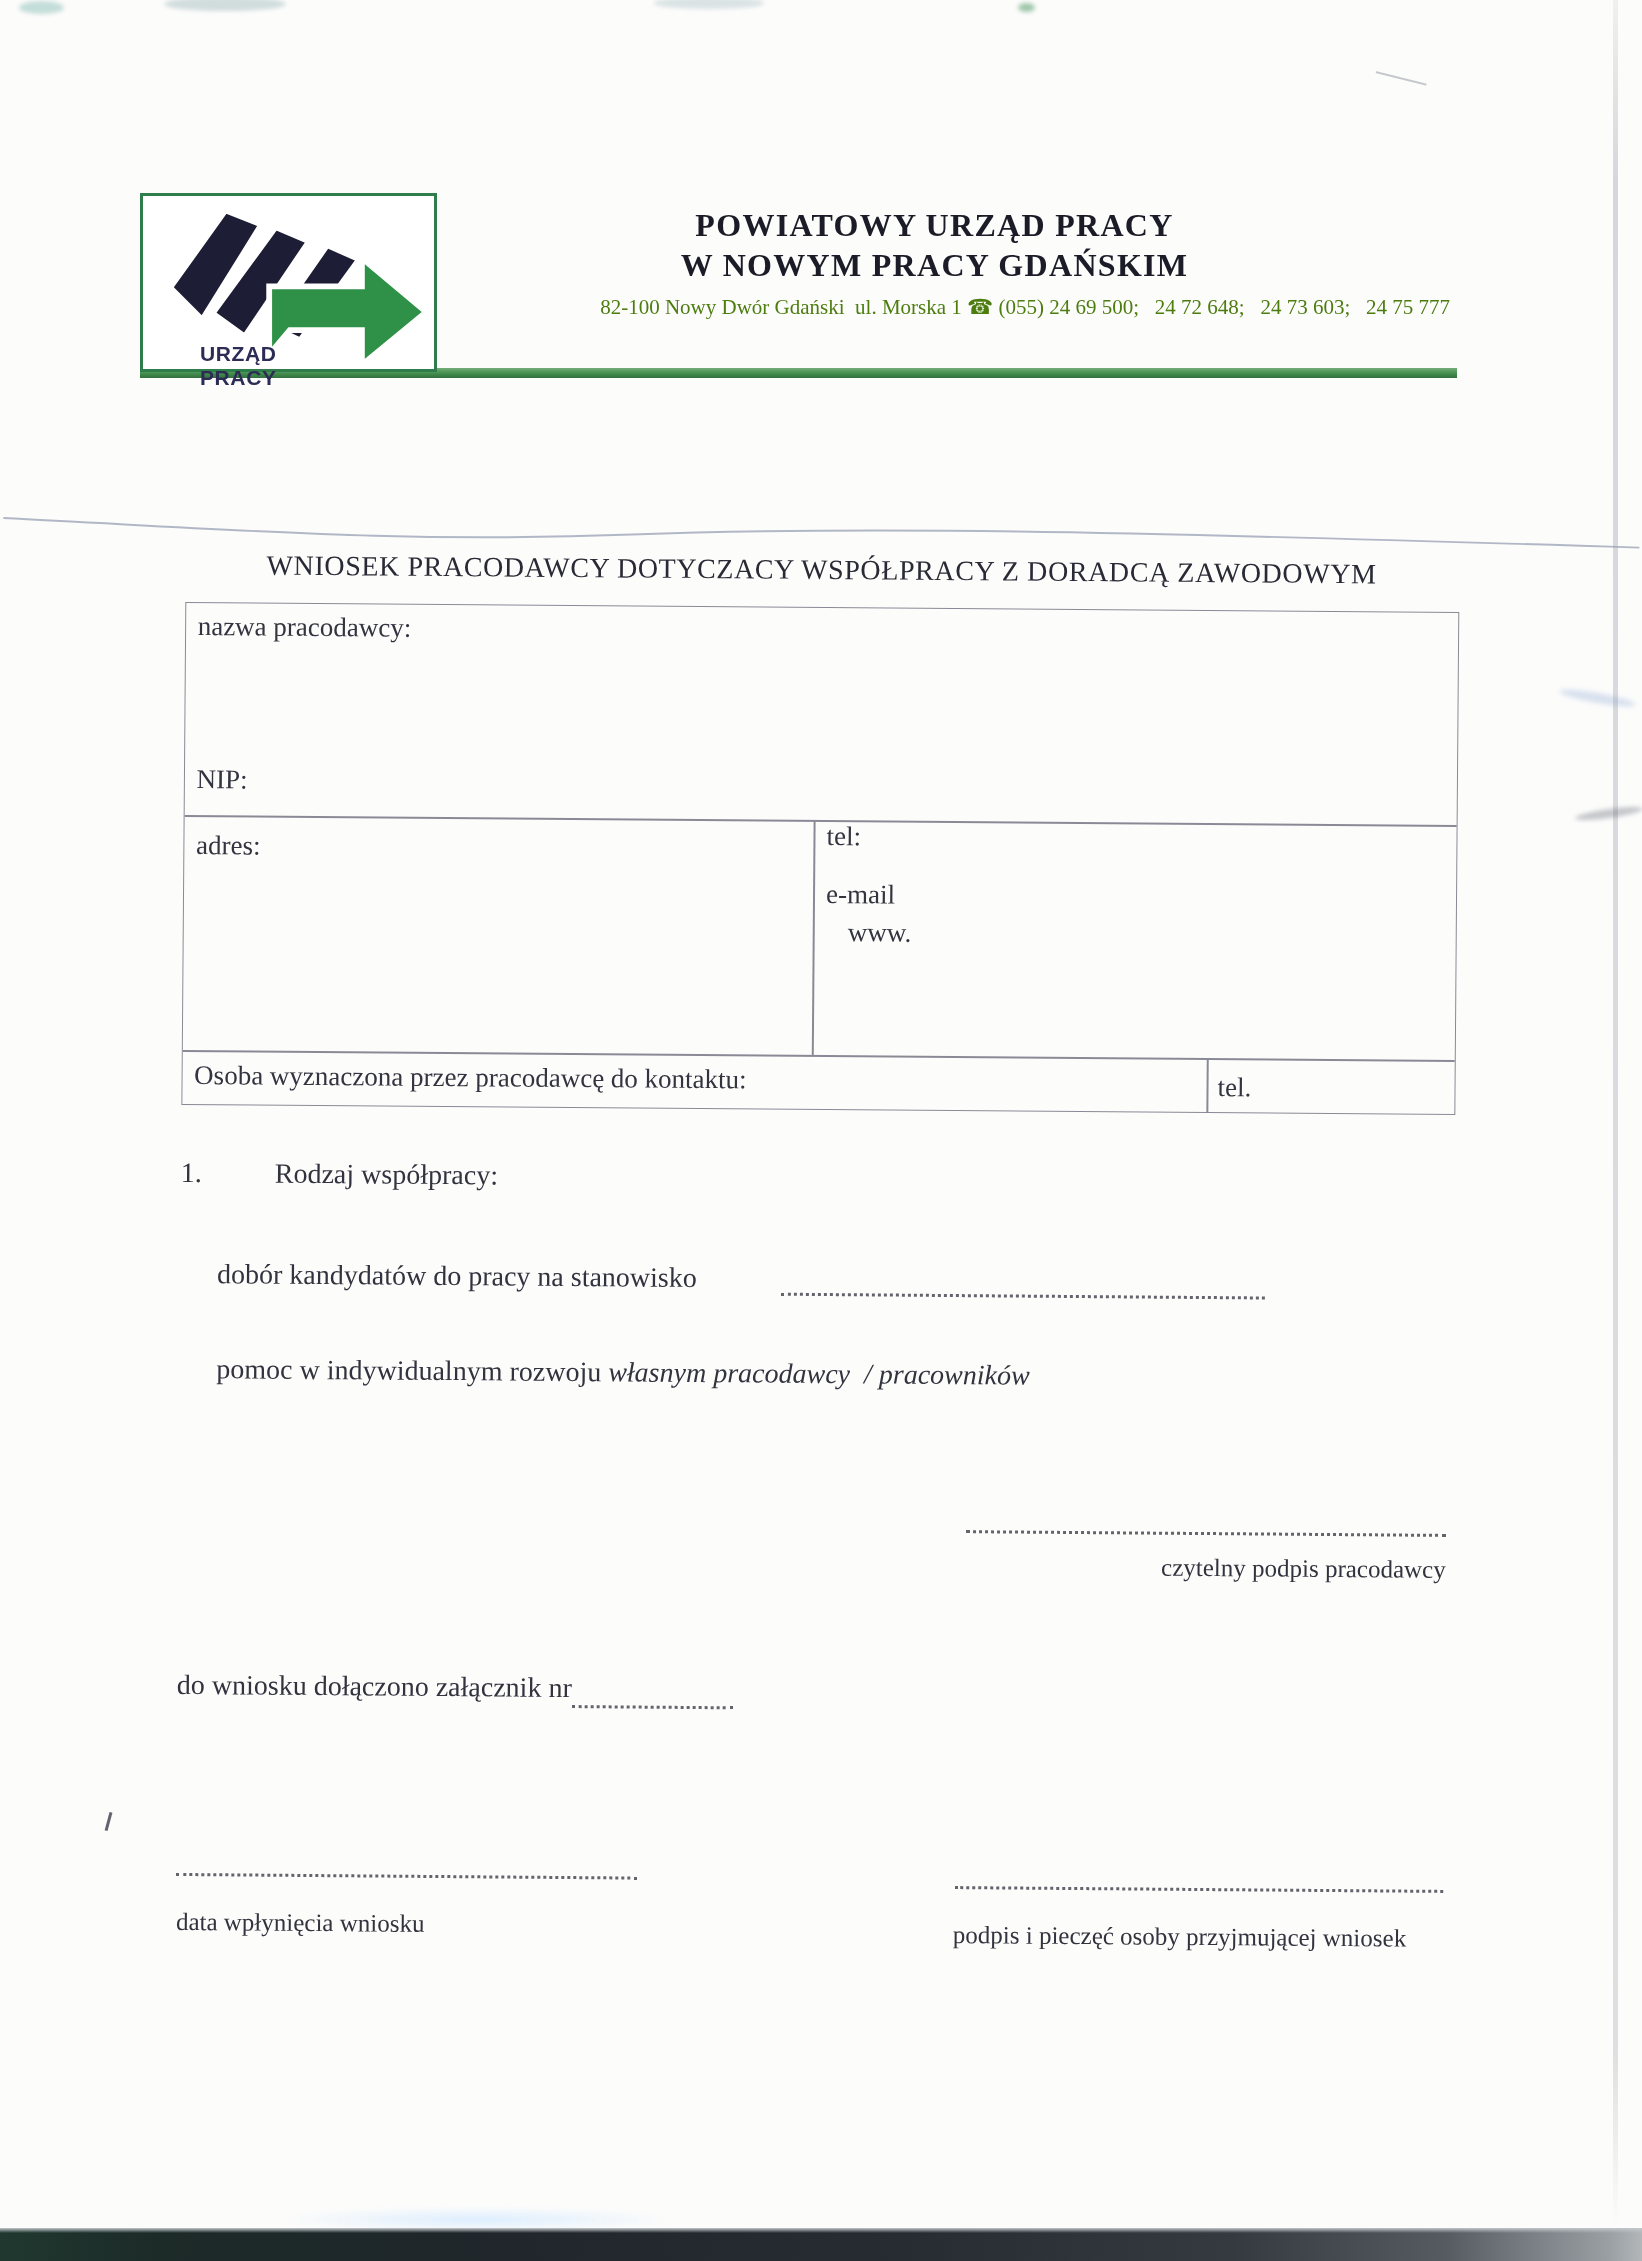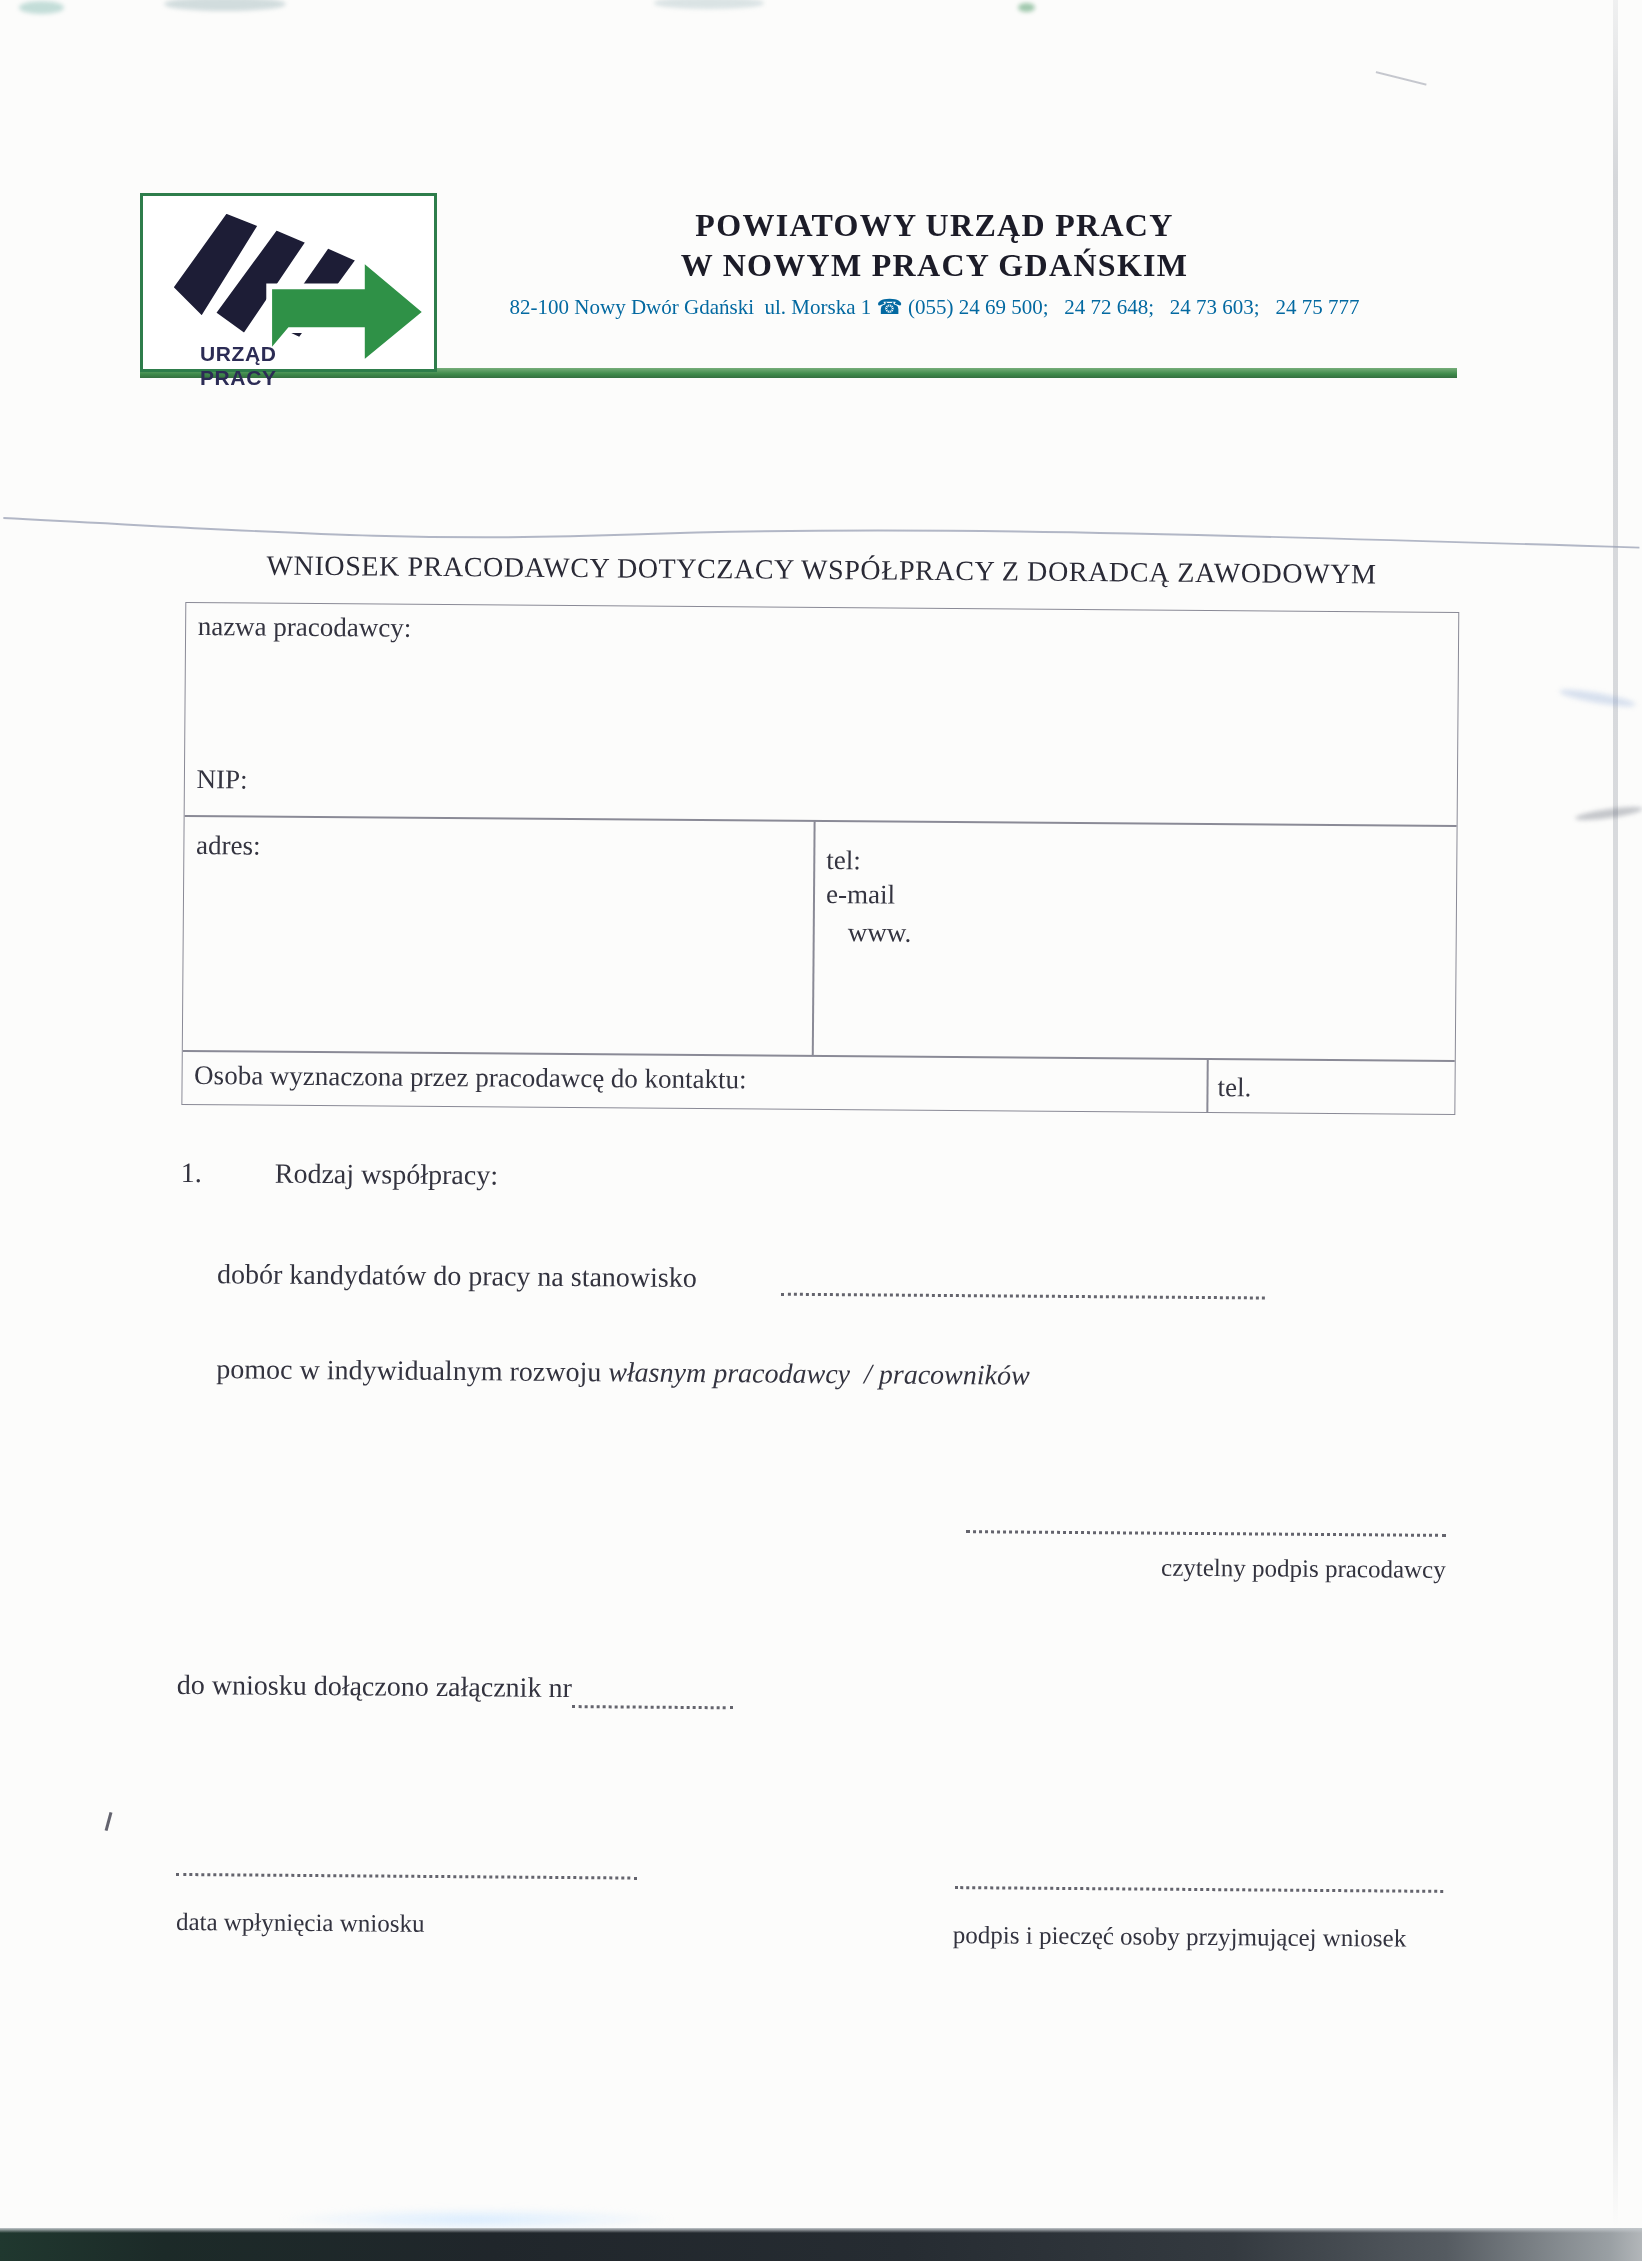--- a/index.html
+++ b/index.html
@@ -29,21 +29,21 @@
      background:radial-gradient(ellipse at center,rgba(215,235,255,.95),rgba(215,235,255,0) 70%);filter:blur(3.2px);}
 
   
   .logo-box{position:absolute;left:140px;top:193px;width:291px;height:173px;
             border:3.2px solid #2e7d4b;background:#ffffff;z-index:3;}
   .logo-caption{position:absolute;left:57px;top:146px;width:157px;text-align:left;
                 font-family:"Liberation Sans","DejaVu Sans",sans-serif;font-weight:bold;
                 font-size:21px;letter-spacing:0.6px;color:#2c2c55;}
   .org-block{position:absolute;left:419px;top:205px;width:1031px;text-align:center;z-index:2;}
   .org-line{font-size:32px;font-weight:bold;letter-spacing:1.3px;line-height:1.25;color:#1c1c28;}
-  .addr-line{font-size:21px;line-height:1.3;color:#0369a1;white-space:pre-wrap;}
+  .addr-line{font-size:21px;line-height:1.3;color:#4d7c0f;white-space:pre-wrap;text-align:right;}
   .addr-first{margin-top:9px;}
   .phone-glyph{font-family:"DejaVu Sans",sans-serif;font-size:21px;}
   .header-rule{position:absolute;left:140px;top:368px;width:1317px;height:9.7px;z-index:1;
                background:linear-gradient(180deg,#76ad79,#3f8b4b 60%,#356f40);}
 
   
   .doc{position:absolute;left:0;top:0;width:1643px;height:2261px;
        transform:rotate(0.45deg);transform-origin:186px 515px;}
   .crease-svg{position:absolute;left:0;top:490px;}
 
@@ -55,21 +55,21 @@
   .hline{left:0;width:100%;height:1.9px;}
   .hline-1{top:212px;}
   .hline-2{top:447px;}
   .vline{width:1.9px;}
   .vline-1{left:629px;top:212px;height:235px;}
   .vline-2{left:1024px;top:447px;height:54px;}
   .cell-label{position:absolute;font-size:27px;color:#343440;}
   .lbl-employer{left:11.6px;top:7.7px;}
   .lbl-nip{left:11.6px;top:161px;}
   .lbl-adres{left:11.6px;top:227px;}
-  .lbl-tel{left:642px;top:237px;}
+  .lbl-tel{left:642px;top:213px;}
   .lbl-email{left:642px;top:271px;}
   .lbl-www{left:664px;top:309px;text-align:right;}
   .lbl-contact{left:11.6px;top:457px;}
   .lbl-contact-tel{left:1035px;top:461px;}
 
   .body-text{position:absolute;font-size:28px;color:#33333f;white-space:pre-wrap;}
   .sec-num{left:186px;top:1157px;}
   .sec-title{left:280px;top:1157px;}
   .opt1{left:223px;top:1258px;}
   .opt2{left:223px;top:1353px;}

